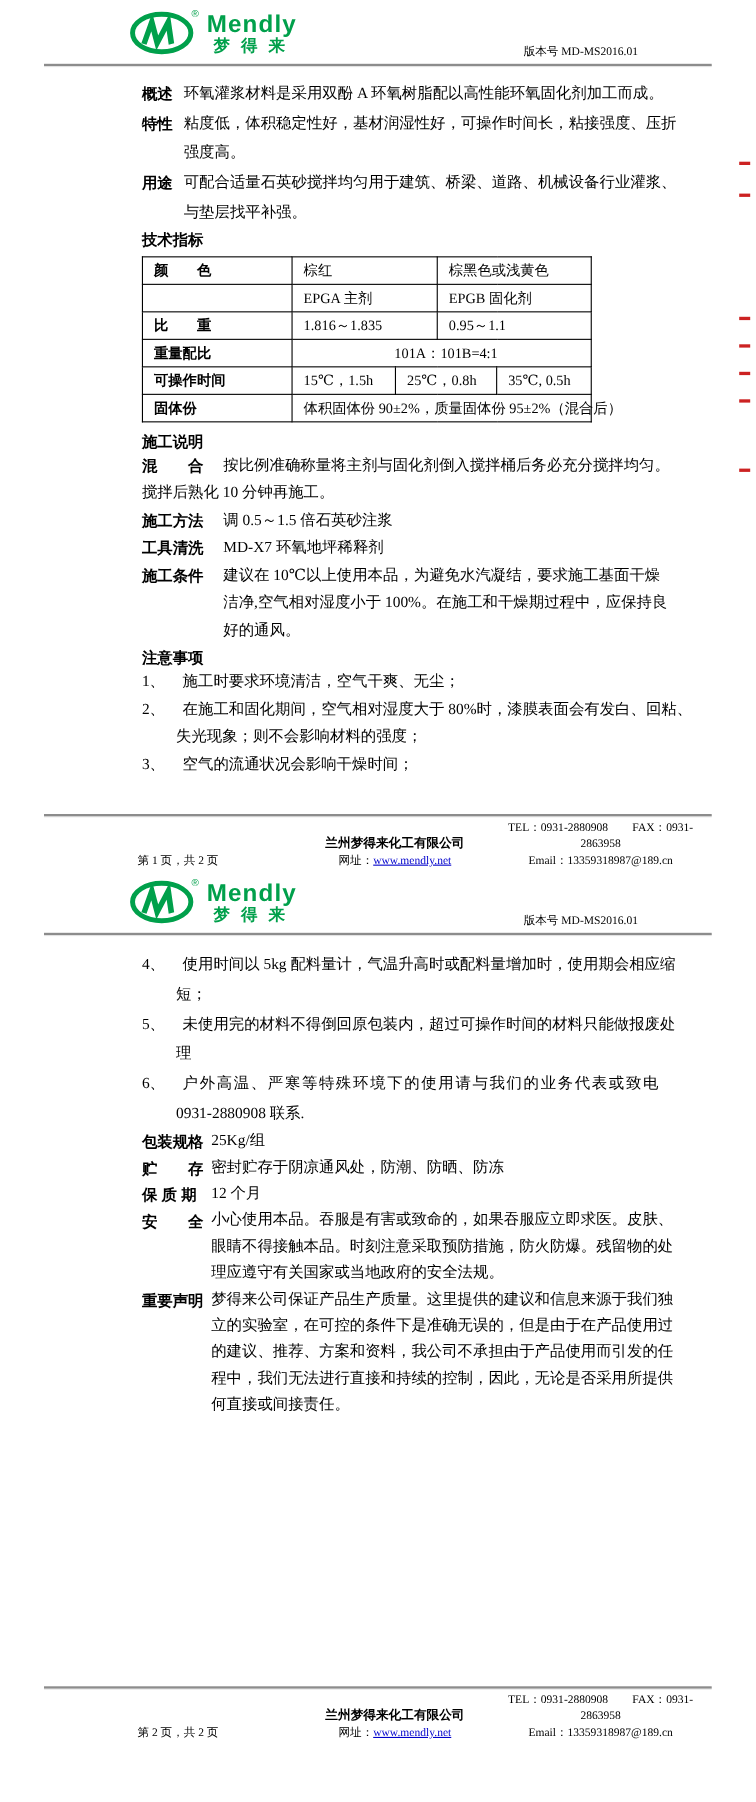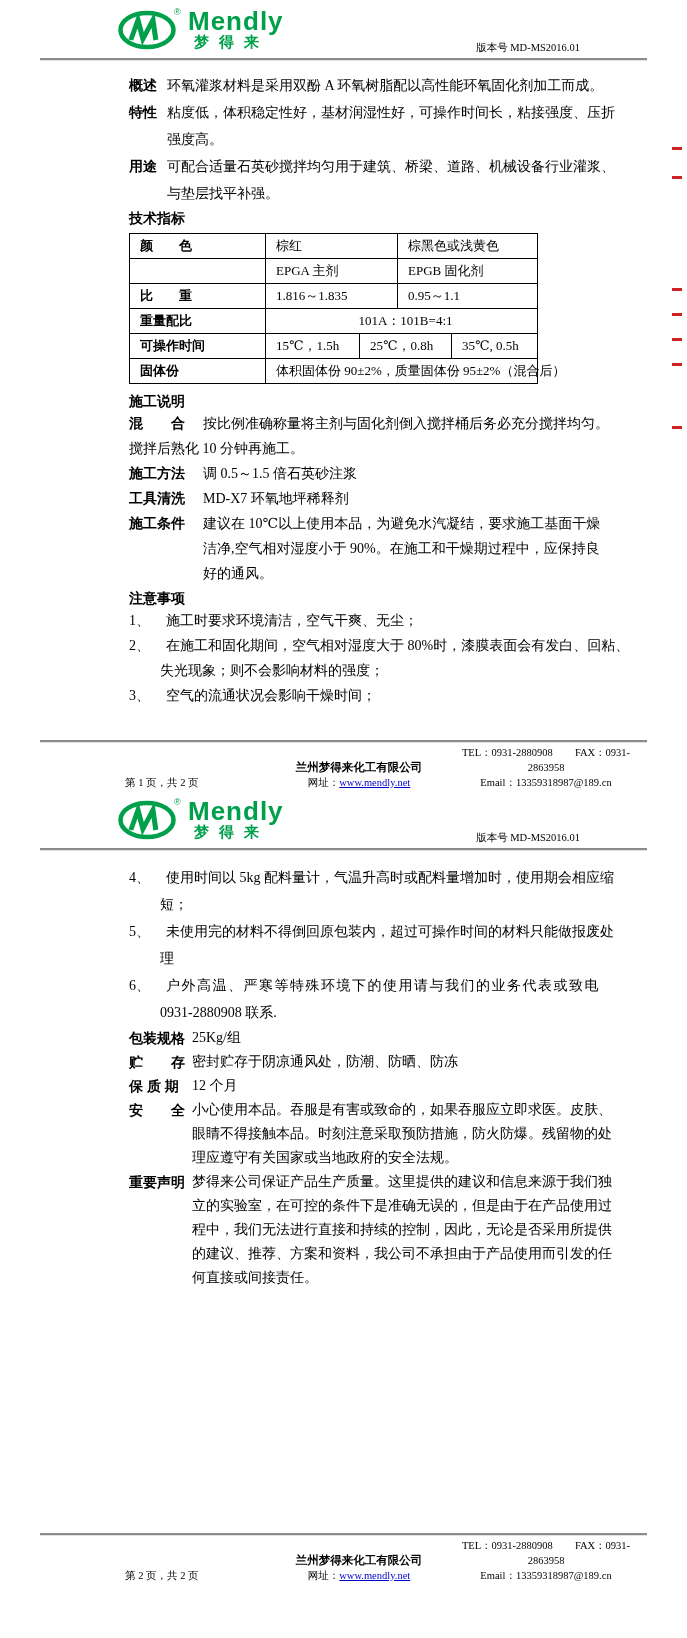--- a/index.html
+++ b/index.html
@@ -6,21 +6,21 @@
   .canvas{position:relative;width:687px;height:1638px;background:#fff;overflow:hidden;
           font-family:"Liberation Serif","DejaVu Serif",serif;font-size:14px;color:#000;}
   .page{position:relative;}
   .page-1{height:790px;}
   .page-2{height:848px;}
 
   
   .page-header{position:relative;height:44px;margin:0 40px 0 118px;padding-top:10px;}
   .logo{position:relative;display:flex;align-items:flex-start;}
   .logo-text{margin-left:8px;color:#00A04B;}
-  .brand{font-family:"Liberation Sans",sans-serif;font-weight:bold;font-size:26px;line-height:23px;letter-spacing:1px;}
+  .brand{font-family:"Liberation Sans",sans-serif;font-weight:bold;font-size:22px;line-height:23px;letter-spacing:1px;}
   .brand-cn{font-family:"Liberation Sans",sans-serif;font-weight:bold;font-size:15px;line-height:17px;letter-spacing:10px;margin-left:6px;}
   .reg{position:absolute;left:56px;top:-3px;font-size:9px;color:#00A04B;font-family:"Liberation Sans",sans-serif;}
   .version{position:absolute;right:67px;bottom:0;font-size:10.5px;line-height:13px;}
   .rule{height:2px;background:#8c8c8c;margin:0 40px;box-shadow:0 1px 0 #e2e2e2;}
   .hdr-rule{margin-top:4px;}
 
   
   .title{margin:14px 0 0 129px;font-family:"Liberation Sans",sans-serif;font-weight:bold;
          font-size:20px;line-height:26px;letter-spacing:3px;}
   .sec-heading{margin:2px 0 0 129px;font-family:"Liberation Sans",sans-serif;font-weight:bold;
@@ -176,21 +176,21 @@
       <div class="para">
         <span class="lbl lbl-4">工具清洗</span>
         <div class="cont">
             <div class="line">MD-X7 环氧地坪稀释剂</div>
           </div>
       </div>
       <div class="para">
         <span class="lbl lbl-4">施工条件</span>
         <div class="cont">
           <div class="line">建议在 10℃以上使用本品，为避免水汽凝结，要求施工基面干燥</div>
-          <div class="line">洁净,空气相对湿度小于 90%。在施工和干燥期过程中，应保持良</div>
+          <div class="line">洁净,空气相对湿度小于 100%。在施工和干燥期过程中，应保持良</div>
           <div class="line">好的通风。</div>
         </div>
       </div>
     </div>
 
     <h2 class="sec-heading mt3">注意事项</h2>
 
     <div class="content lh25" style="margin-top:0;">
       <div class="para">
         <span class="num">1、</span>
@@ -304,22 +304,22 @@
           <div class="line">小心使用本品。吞服是有害或致命的，如果吞服应立即求医。皮肤、</div>
           <div class="line">眼睛不得接触本品。时刻注意采取预防措施，防火防爆。残留物的处</div>
           <div class="line">理应遵守有关国家或当地政府的安全法规。</div>
         </div>
       </div>
       <div class="para">
         <span class="lbl lbl-p2">重要声明</span>
         <div class="cont">
           <div class="line">梦得来公司保证产品生产质量。这里提供的建议和信息来源于我们独</div>
           <div class="line">立的实验室，在可控的条件下是准确无误的，但是由于在产品使用过</div>
+          <div class="line">的建议、推荐、方案和资料，我公司不承担由于产品使用而引发的任</div>
           <div class="line">程中，我们无法进行直接和持续的控制，因此，无论是否采用所提供</div>
-          <div class="line">的建议、推荐、方案和资料，我公司不承担由于产品使用而引发的任</div>
           <div class="line">何直接或间接责任。</div>
         </div>
       </div>
     </div>
 
     <footer class="page-footer pf2">
       <div class="rule"></div>
       <div class="foot-cols">
         <div class="foot-left">第 2 页，共 2 页</div>
         <div class="foot-center">

